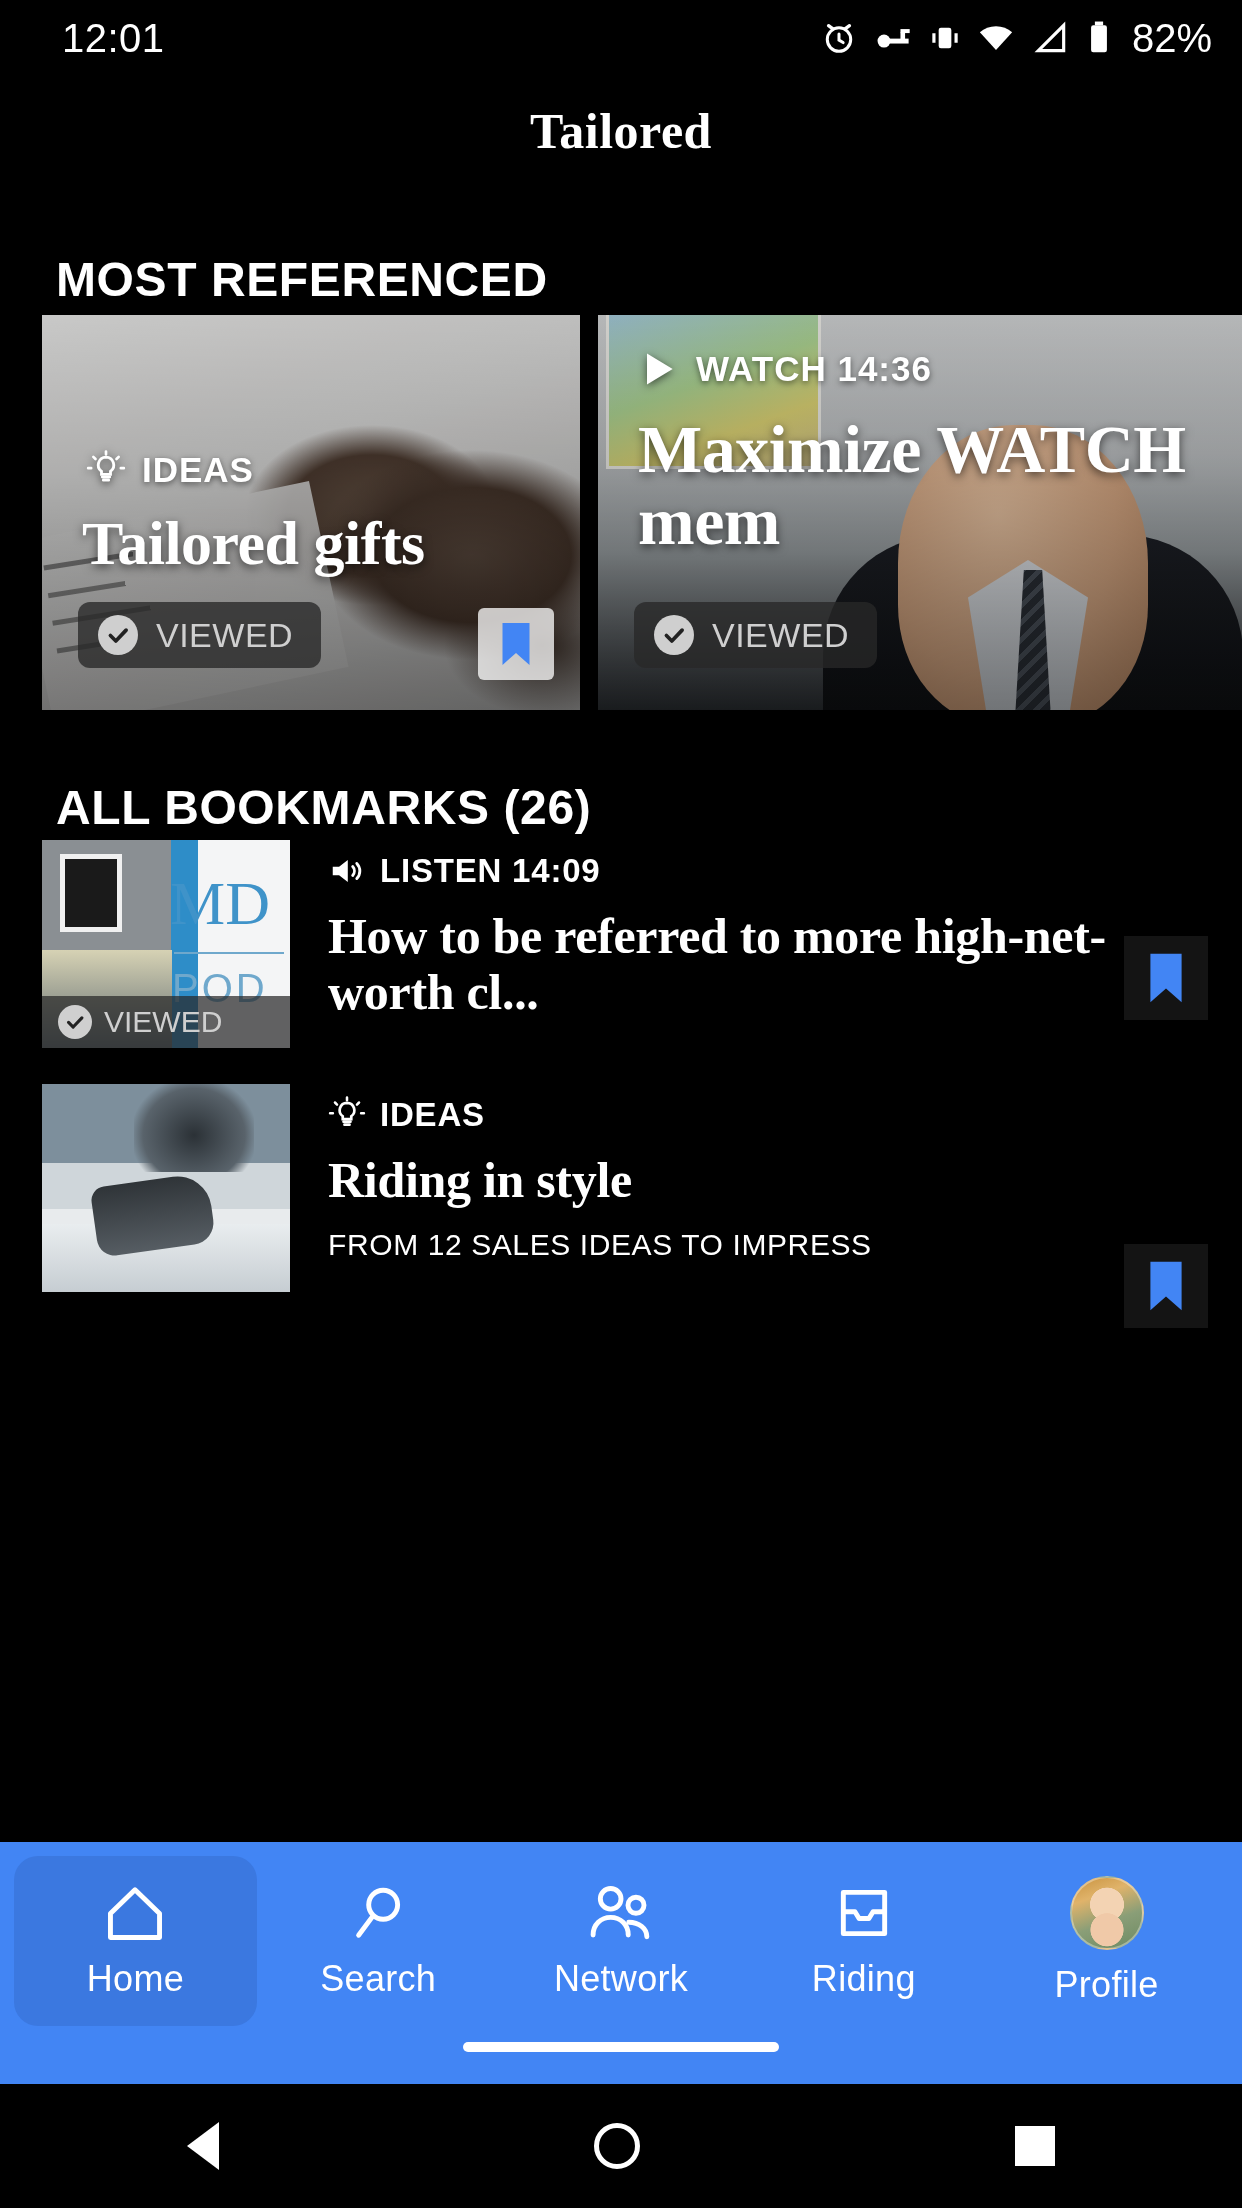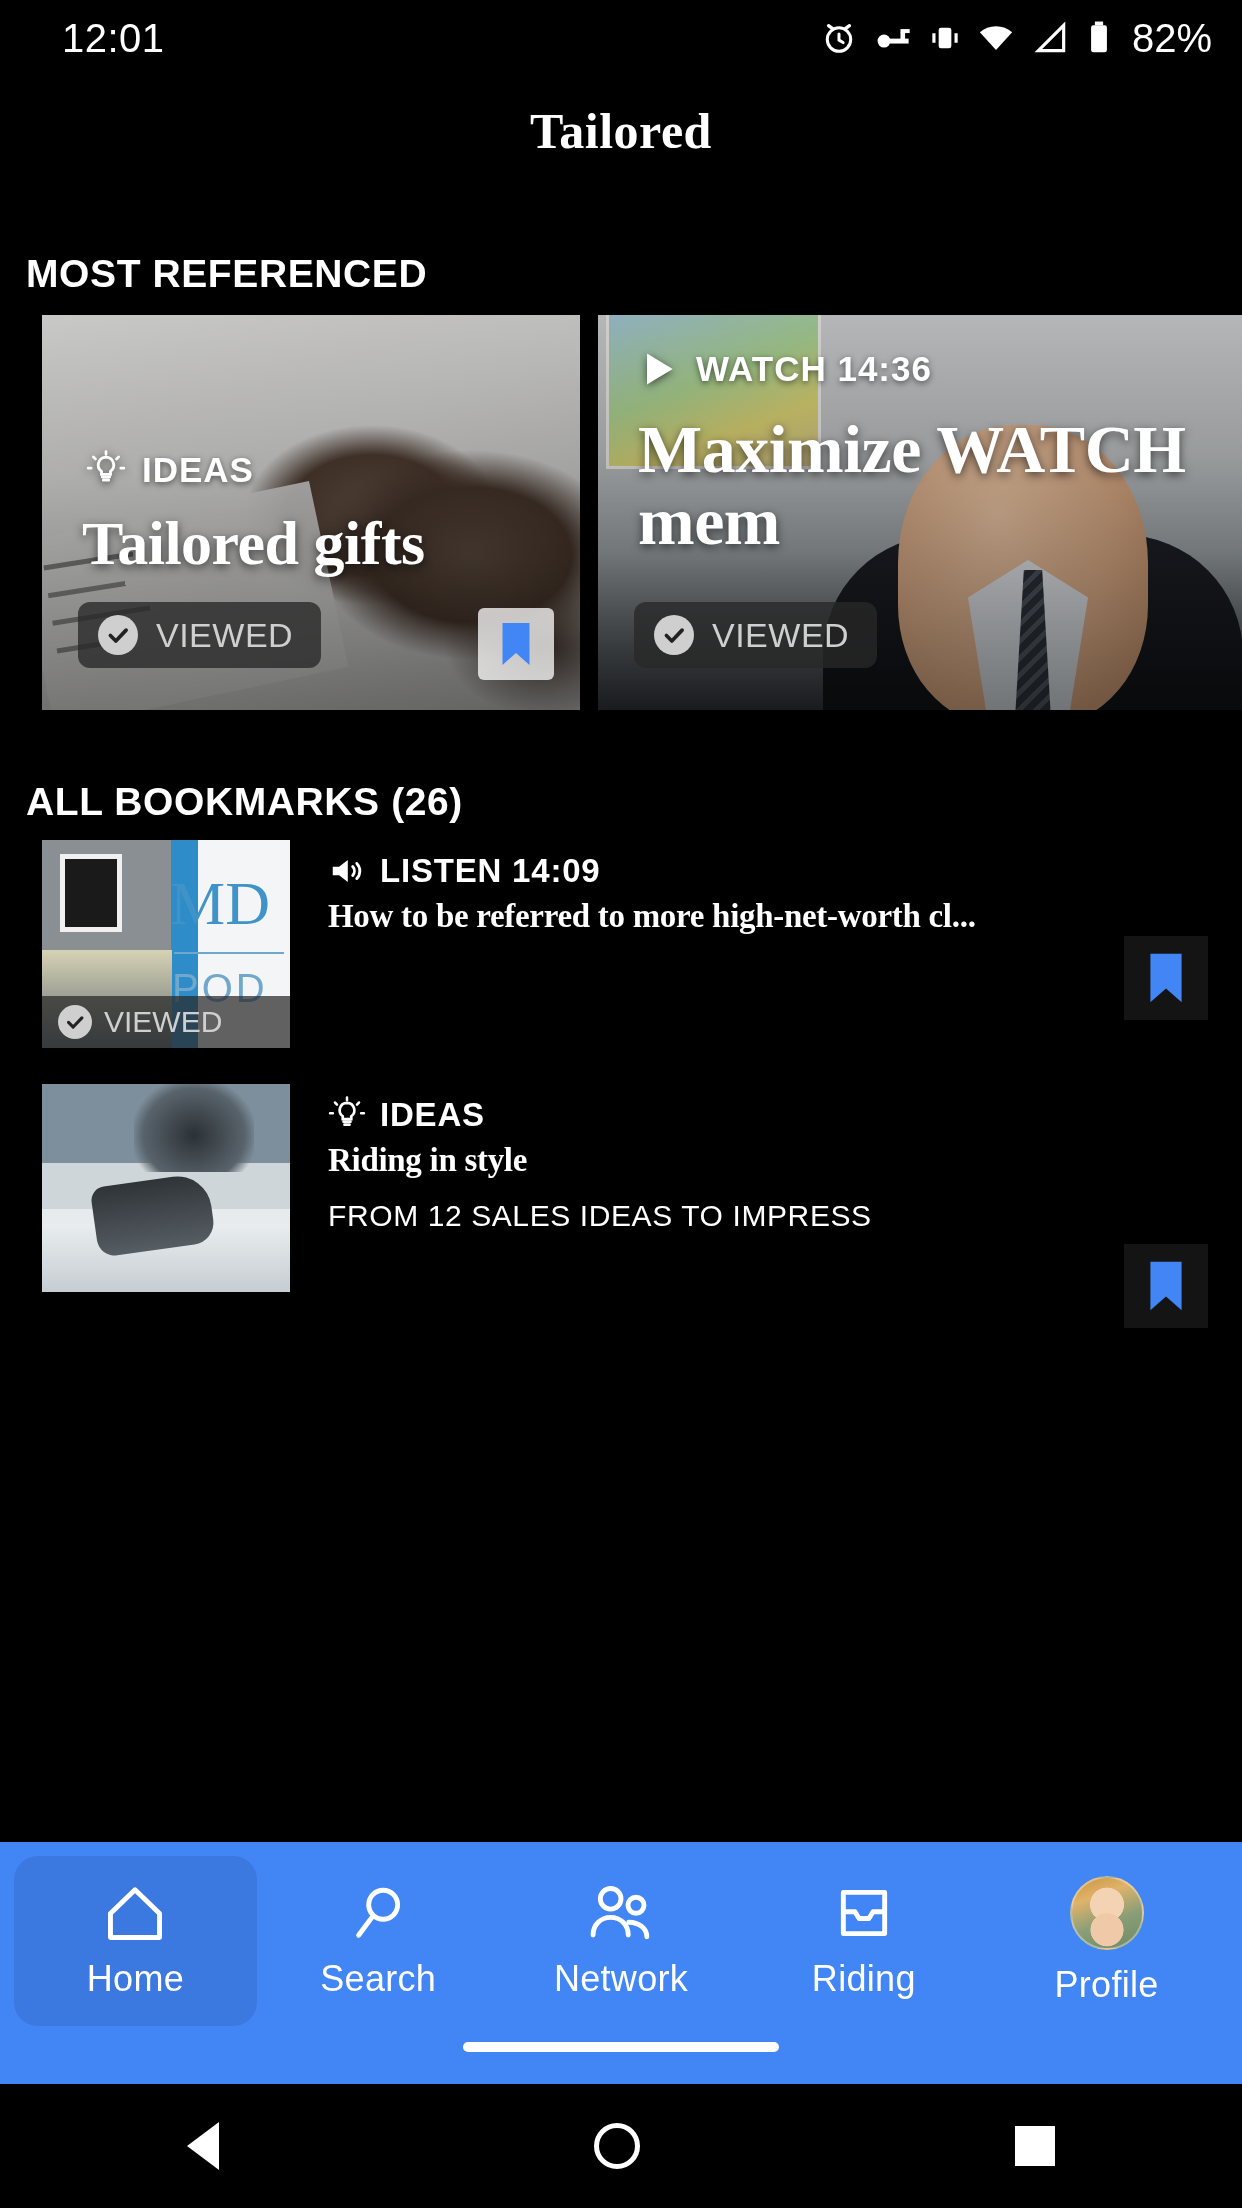--- a/index.html
+++ b/index.html
@@ -25,23 +25,23 @@
   
   .page-title {
     position:absolute; top:102px; left:0; width:1242px;
     text-align:center; color:#fff;
     font-family:"Liberation Serif", serif;
     font-weight:700; font-size:50px; letter-spacing:0.5px;
   }
 
   
   .section-head {
-    position:absolute; left:26px; color:#fff;
+    position:absolute; left:56px; color:#fff;
     font-family:"Liberation Sans", sans-serif;
-    font-weight:700; font-size:39px; letter-spacing:0.6px;
+    font-weight:700; font-size:48px; letter-spacing:0.6px;
   }
   #sec-most { top:252px; }
   #sec-all  { top:780px; }
 
   
   .carousel {
     position:absolute; top:315px; left:0; width:1242px; height:395px;
     display:flex; gap:18px; padding-left:42px; overflow:hidden;
   }
   .fcard {
@@ -202,21 +202,21 @@
     display:flex; align-items:center; justify-content:center; }
   .thumb .viewed-bar .lbl { color:#cfcfcf; font-size:30px; }
 
   .row .body { flex:1 1 auto; padding:0 0 0 38px; min-width:0; }
   .row .kick {
     display:flex; align-items:center; gap:14px; color:#fff;
     font-weight:700; font-size:33px; letter-spacing:0.8px; margin-top:12px;
   }
   .row .title {
     color:#fff; font-family:"Liberation Serif", serif; font-weight:700;
-    font-size:33px; line-height:1.12; margin-top:8px; letter-spacing:-0.3px;
+    font-size:50px; line-height:1.12; margin-top:18px; letter-spacing:-0.3px;
   }
   .row .sub {
     color:#fff; font-size:30px; font-weight:400; letter-spacing:0.6px; margin-top:20px;
   }
   .row .bm-box {
     flex:0 0 auto; width:84px; height:84px; margin:96px 34px 0 10px;
     background:#141414; display:flex; align-items:center; justify-content:center;
   }
   .row.second .bm-box { margin-top:160px; }
 

